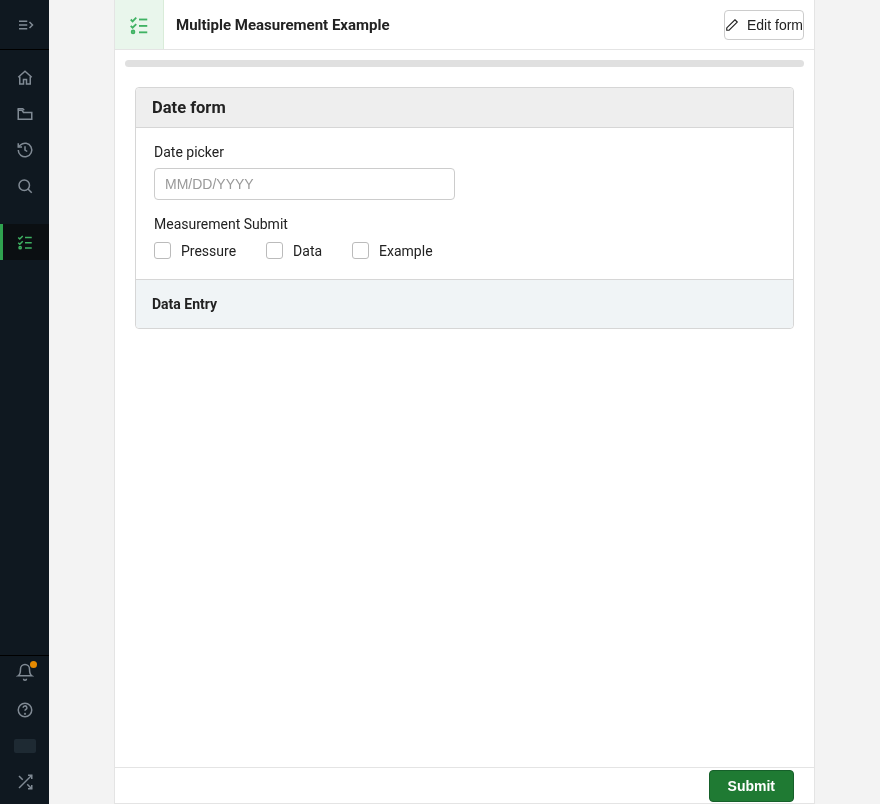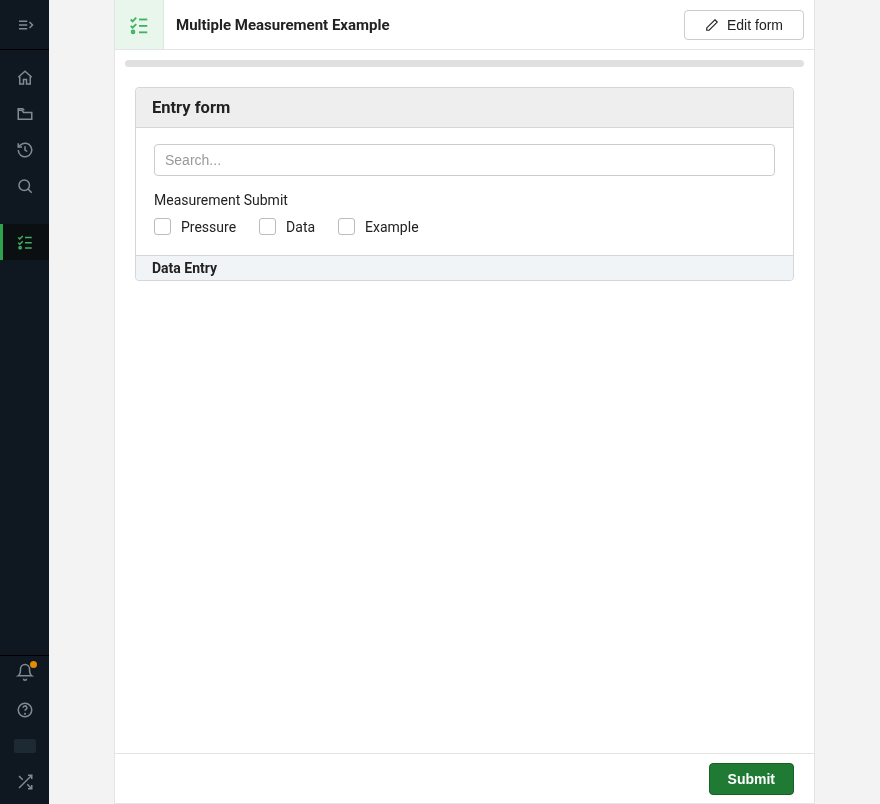--- a/index.html
+++ b/index.html
@@ -68,21 +68,21 @@
     justify-content: center;
     color: #3fb263;
   }
   .card-header .hicon svg { width: 22px; height: 22px; }
   .card-header .htitle { flex: 1; padding: 0 12px; font-weight: 700; font-size: 15px; color: #222; }
   .card-header .hbtn {
     margin-right: 10px;
     background: #fff;
     border: 1px solid #ccc;
     border-radius: 4px;
-    padding: 6px 20px;
+    padding: 6px 0;
     font-size: 14px;
     display: flex;
     align-items: center;
     gap: 8px;
     cursor: pointer;
     color: #222;
   }
   .card-header .hbtn svg { width: 14px; height: 14px; }
 
   .progress-row { padding: 10px 10px 6px 10px; }
@@ -100,21 +100,21 @@
     border-radius: 4px 4px 0 0;
     padding: 10px 16px;
     font-weight: 700;
     font-size: 16.5px;
     color: #222;
   }
   .panel-body { padding: 16px 18px 20px 18px; }
   .panel-subheader {
     background: #f0f4f6;
     border-top: 1px solid #d6d6d6;
-    padding: 4px 16px;
+    padding: 16px 16px;
     font-weight: 700;
     font-size: 14px;
     color: #222;
     border-radius: 0 0 4px 4px;
   }
 
   .form-row { display: flex; gap: 20px; margin-bottom: 16px; }
   .form-col { flex: 1; display: flex; flex-direction: column; }
   .form-label { font-size: 14px; color: #222; margin-bottom: 8px; }
   .text-input {
@@ -122,32 +122,32 @@
     height: 32px;
     border: 1px solid #ccc;
     border-radius: 4px;
     padding: 0 10px;
     font-size: 14px;
     color: #333;
     background: #fff;
   }
   .text-input::placeholder { color: #999; }
 
-  .check-row { display: flex; gap: 23px; margin-top: 10px; align-items: center; }
+  .check-row { display: flex; gap: 30px; margin-top: 10px; align-items: center; }
   .check-item { display: flex; align-items: center; gap: 10px; font-size: 14px; color: #222; cursor: pointer; }
   .checkbox {
     width: 17px; height: 17px;
     border: 1.5px solid #bbb;
     border-radius: 3px;
     background: #fff;
     display: inline-block;
   }
 
   .footer {
-    height: 50px;
+    height: 36px;
     border-top: 1px solid #e4e4e4;
     display: flex;
     align-items: center;
     justify-content: flex-end;
     padding: 0 20px;
     background: #fff;
   }
   .submit-btn {
     background: #1f7a33;
     color: #fff;
@@ -273,26 +273,29 @@
             <span>Edit form</span>
           </button>
         </div>
 
         <div class="progress-row">
           <div class="progress-bar"></div>
         </div>
 
         <div class="form-area">
           <div class="panel">
-            <div class="panel-header">Entry form</div>
+            <div class="panel-header">Date form</div>
             <div class="panel-body">
 
               <div class="form-row">
                 <div class="form-col">
-                  <input class="text-input" type="text" placeholder="Search..." style="">
+                  <label class="form-label">Date picker</label>
+                  <input class="text-input" type="text" placeholder="MM/DD/YYYY" style="">
+                </div>
+                <div class="form-col">
                 </div>
               </div>
 
               <div>
                 <div class="form-label">Measurement Submit</div>
                 <div class="check-row">
                   <label class="check-item">
                     <span class="checkbox"></span>
                     <span>Pressure</span>
                   </label>

